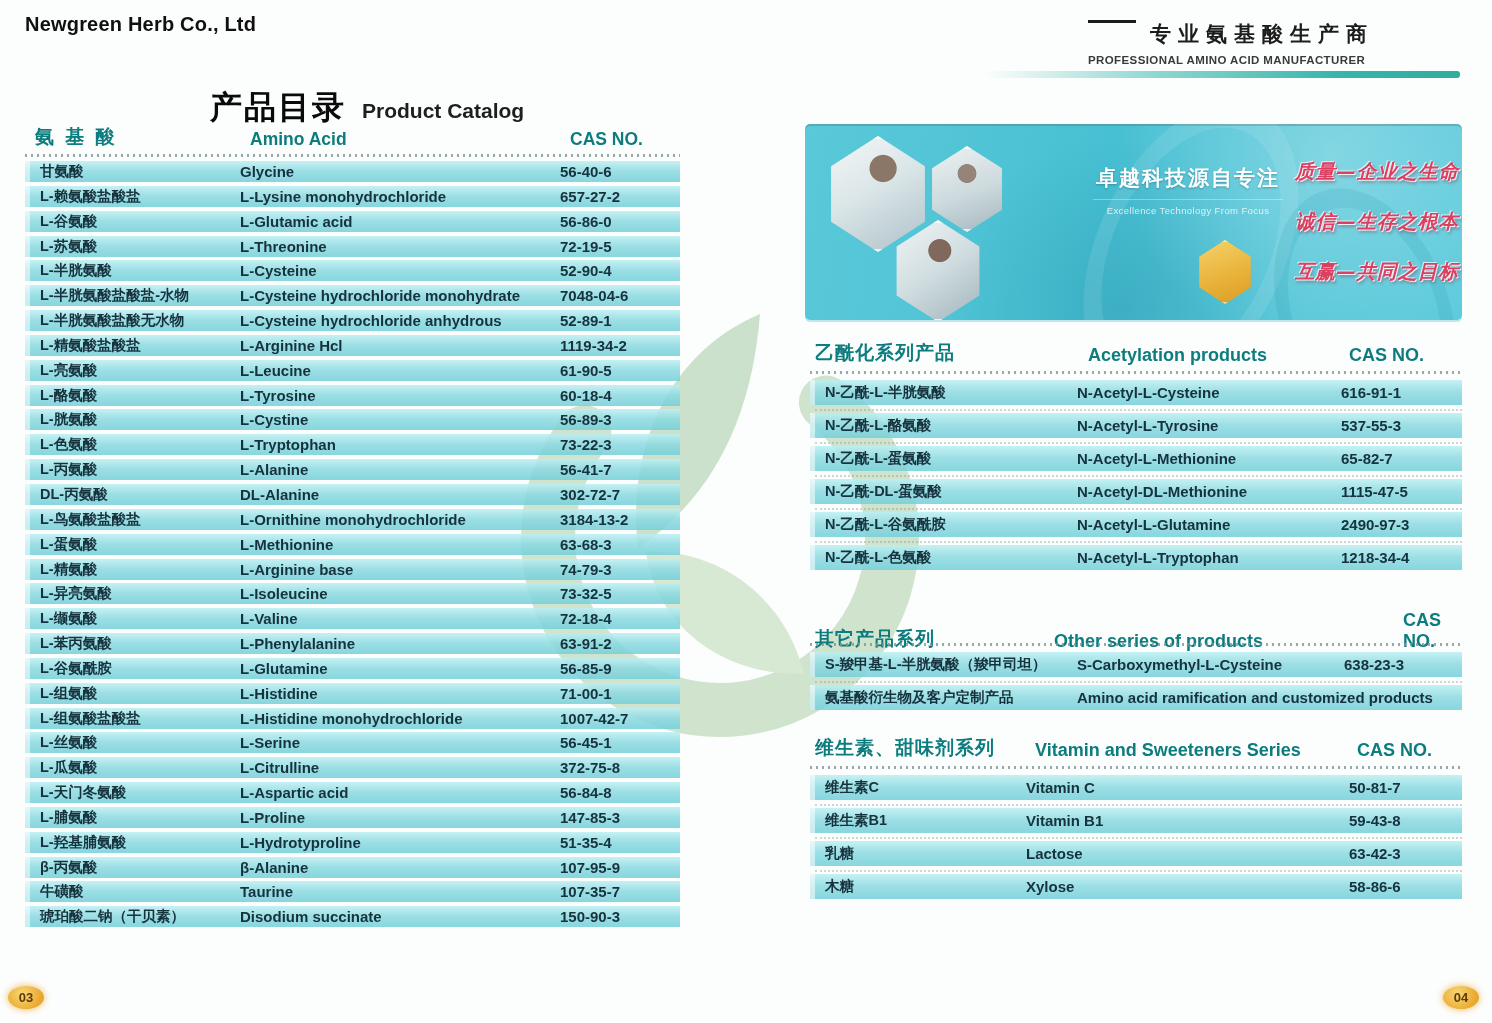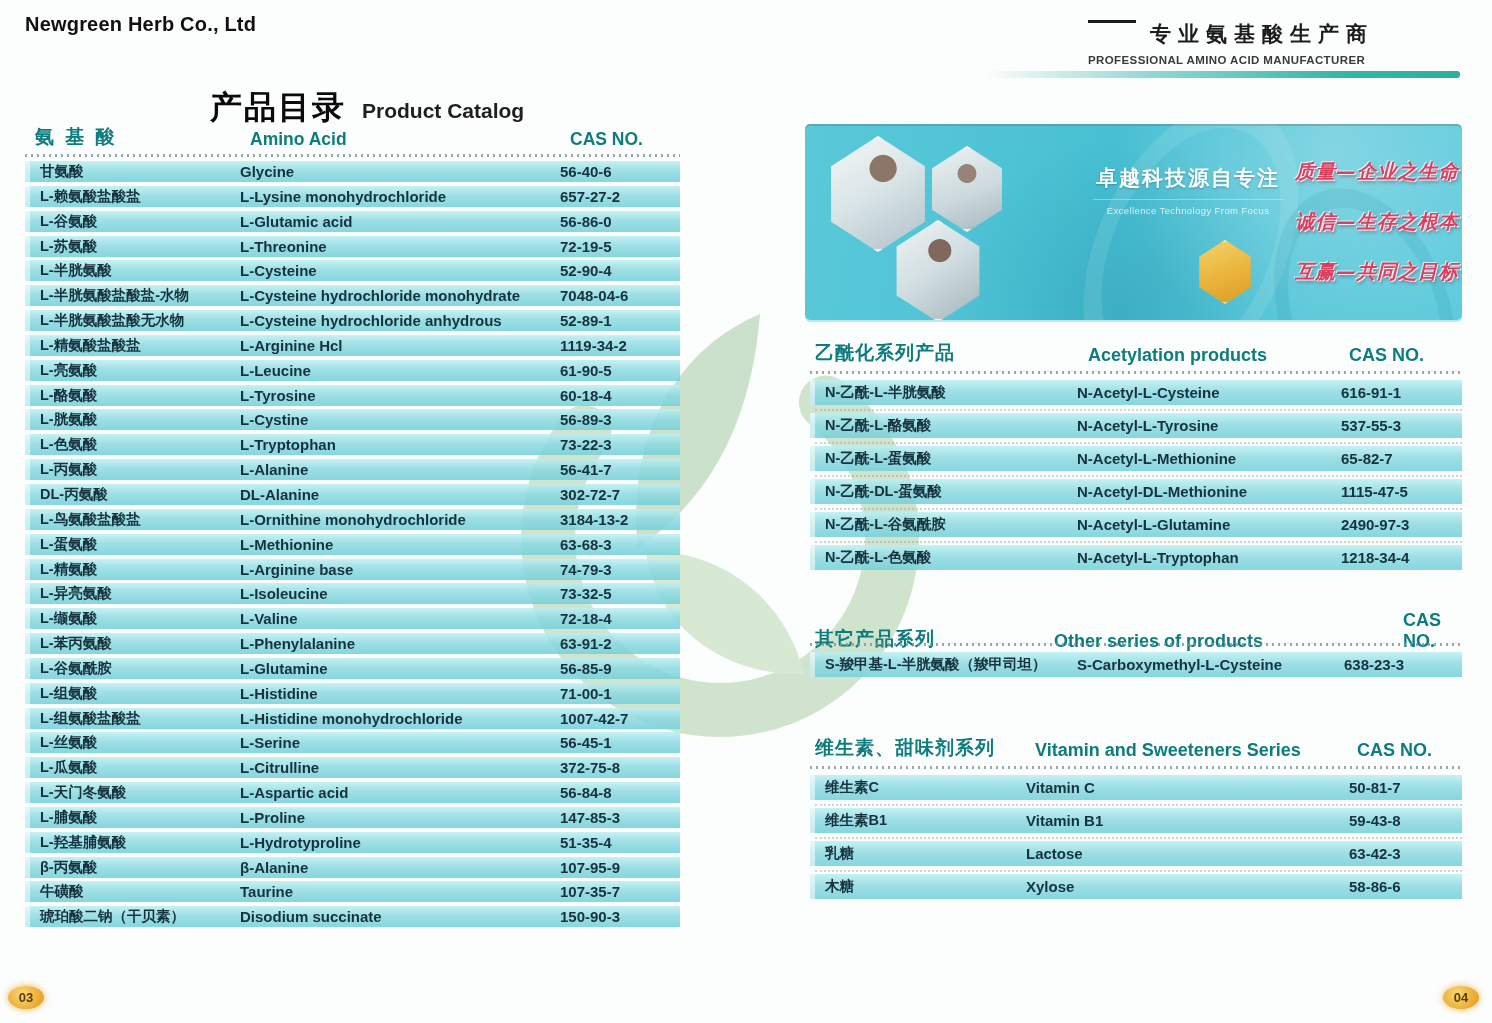--- a/index.html
+++ b/index.html
@@ -404,20 +404,25 @@
     </div>
     <div class="dotted"></div>
     <div>
 
         <div class="trow">
           <span class="cell-cn">S-羧甲基-L-半胱氨酸（羧甲司坦）</span>
           <span class="cell-en">S-Carboxymethyl-L-Cysteine</span>
           <span class="cell-cas">638-23-3</span>
         </div>
 
+        <div class="trow">
+          <span class="cell-cn">氨基酸衍生物及客户定制产品</span>
+          <span class="cell-en">Amino acid ramification and customized products</span>
+          <span class="cell-cas"></span>
+        </div>
       </div>
   </div>
 
   <div class="rtable vit">
     <div class="thead">
       <span class="h-cn">维生素、甜味剂系列</span>
       <span class="h-en">Vitamin and Sweeteners Series</span>
       <span class="h-cas">CAS NO.</span>
     </div>
     <div class="dotted"></div>

